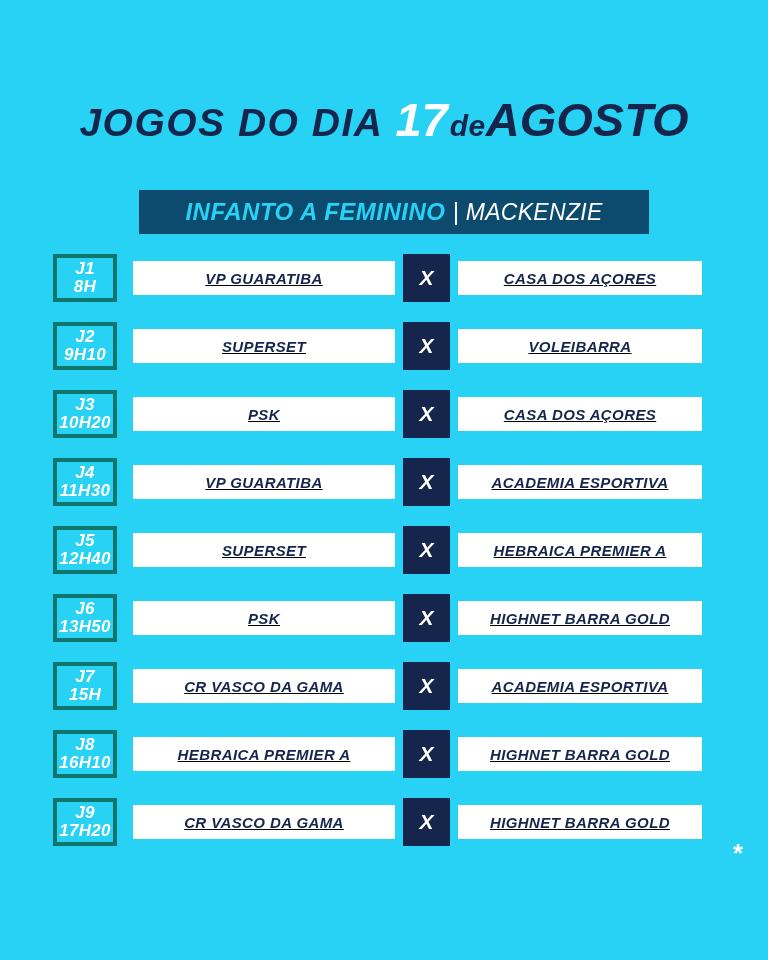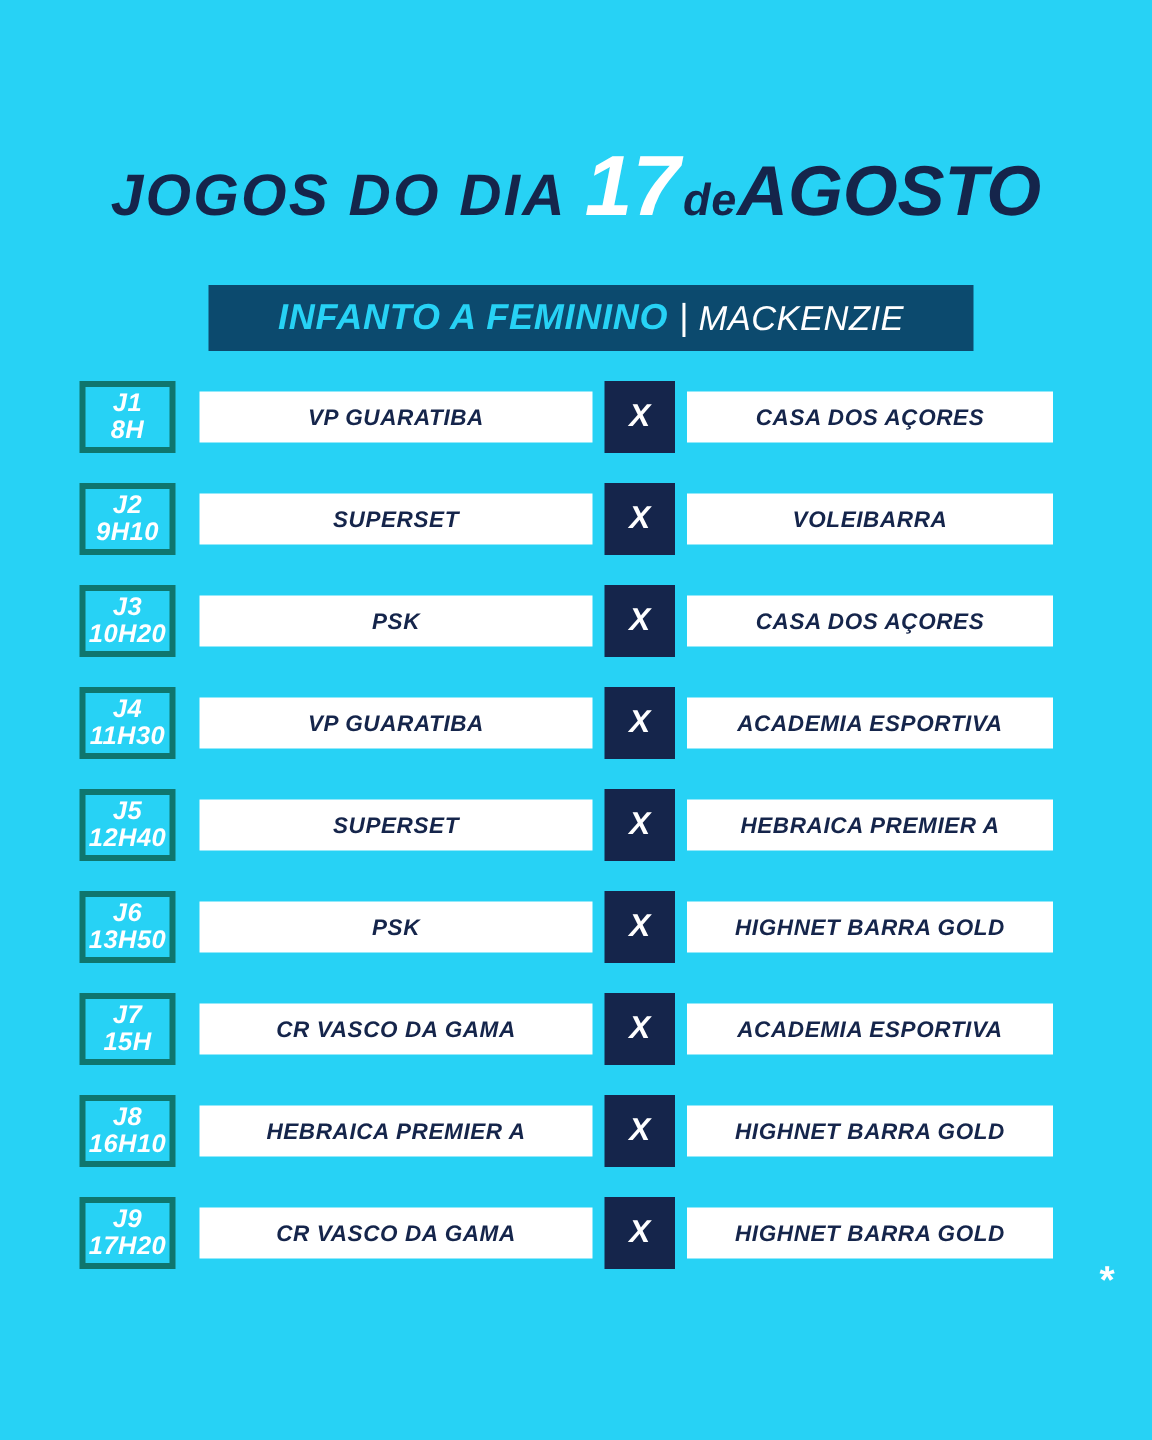--- a/index.html
+++ b/index.html
@@ -31,21 +31,21 @@
     letter-spacing: 0.5px;
     line-height: 1;
     vertical-align: baseline;
   }
   .t-jogos {
     font-size: 39px;
     color: #15254B;
     letter-spacing: 1.5px;
   }
   .t-day {
-    font-size: 57px;
+    font-size: 47px;
     color: #FFFFFF;
     margin-left: 12px;
     letter-spacing: 0px;
   }
   .t-de {
     font-size: 30px;
     color: #15254B;
     margin-left: 2px;
   }
   .t-month {
@@ -130,20 +130,21 @@
     letter-spacing: 0.3px;
   }
   .team {
     position: absolute;
     top: 7px;
     height: 34px;
     background: #FFFFFF;
     display: flex;
     align-items: center;
     justify-content: center;
+    text-decoration: underline;
   }
   .team-home {
     left: 133px;
     width: 262px;
   }
   .team-away {
     left: 458px;
     width: 244px;
   }
   .team span {

